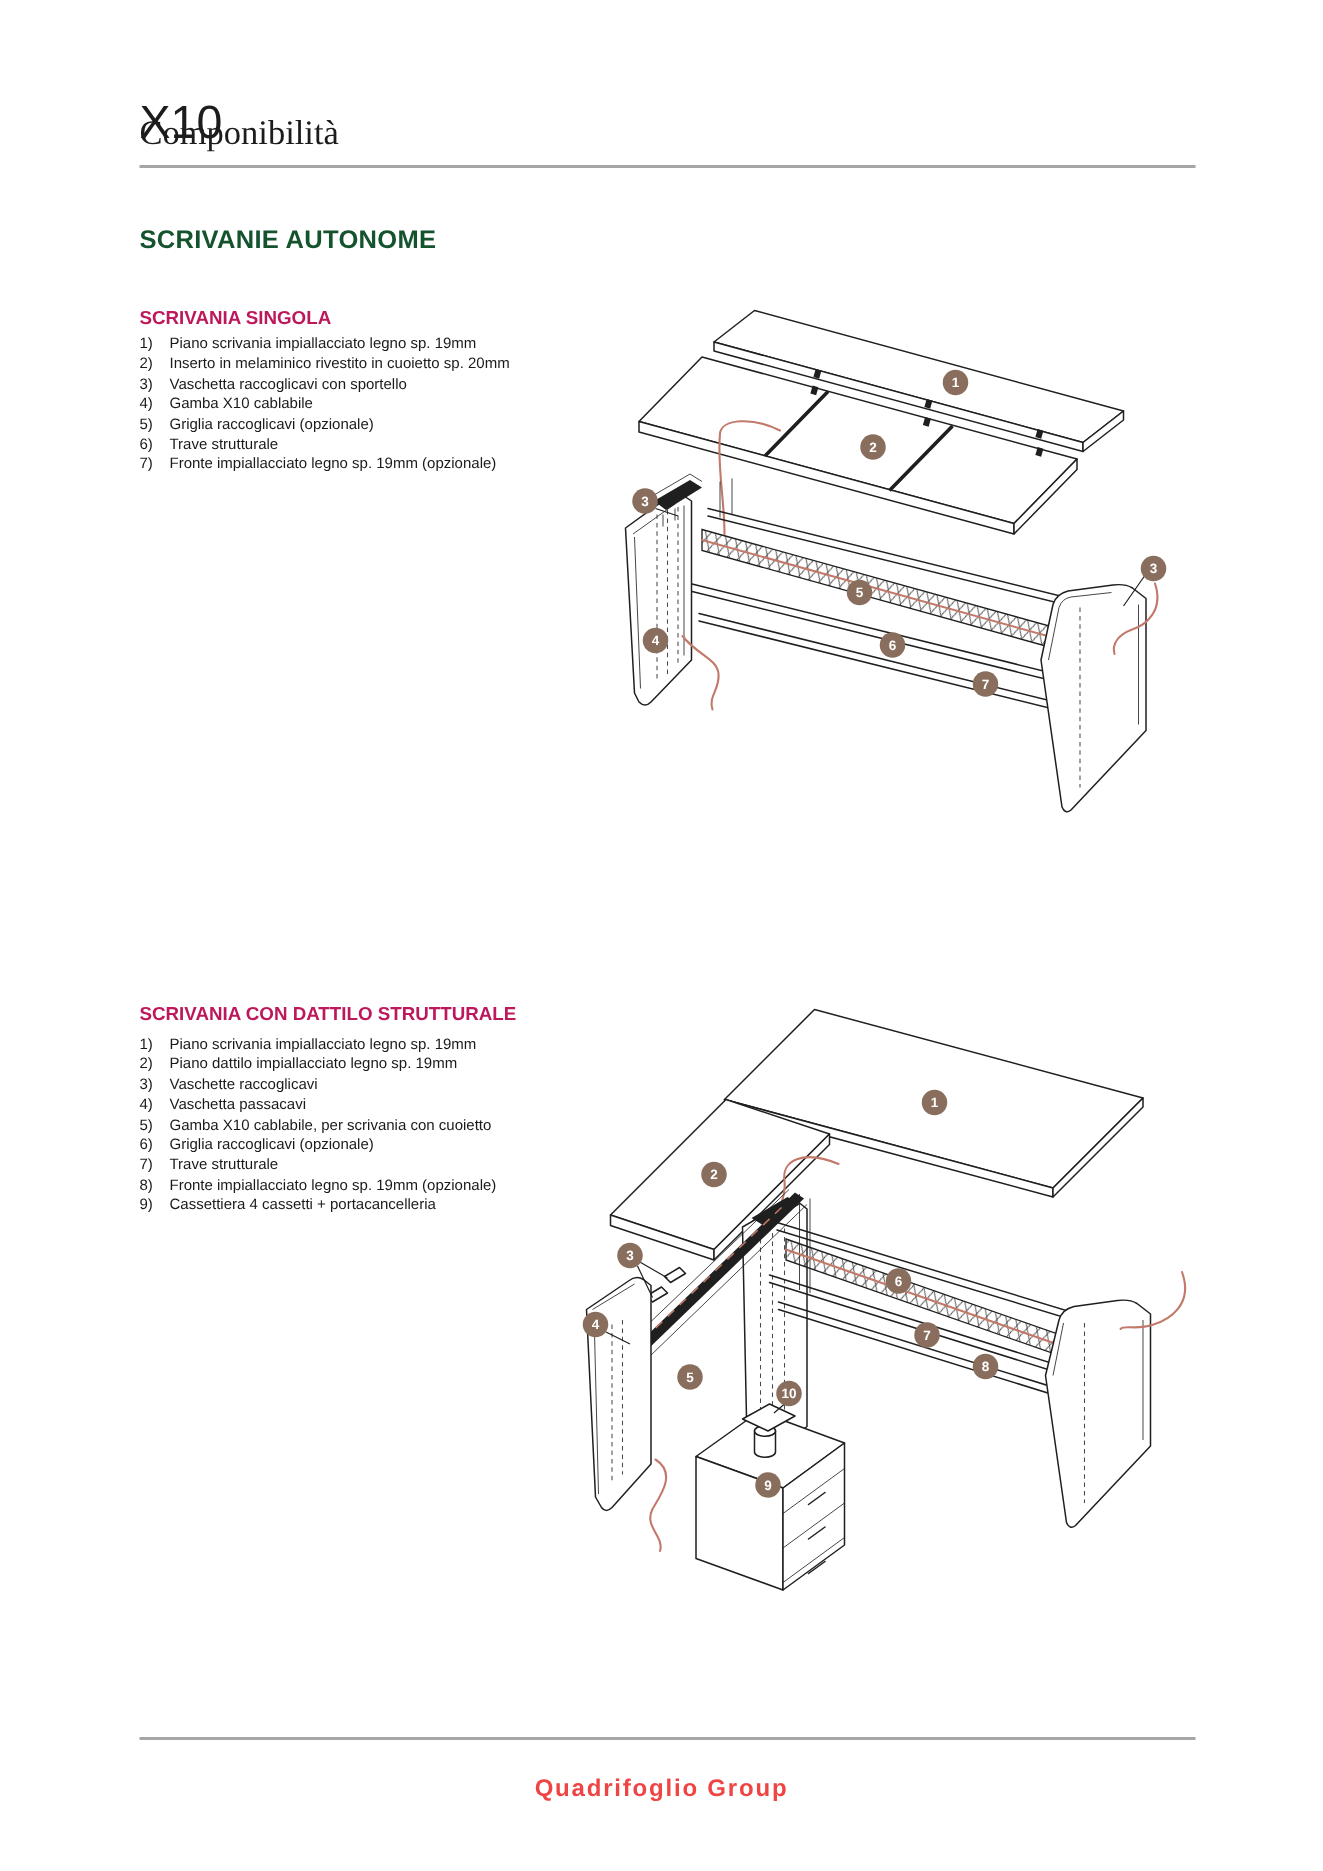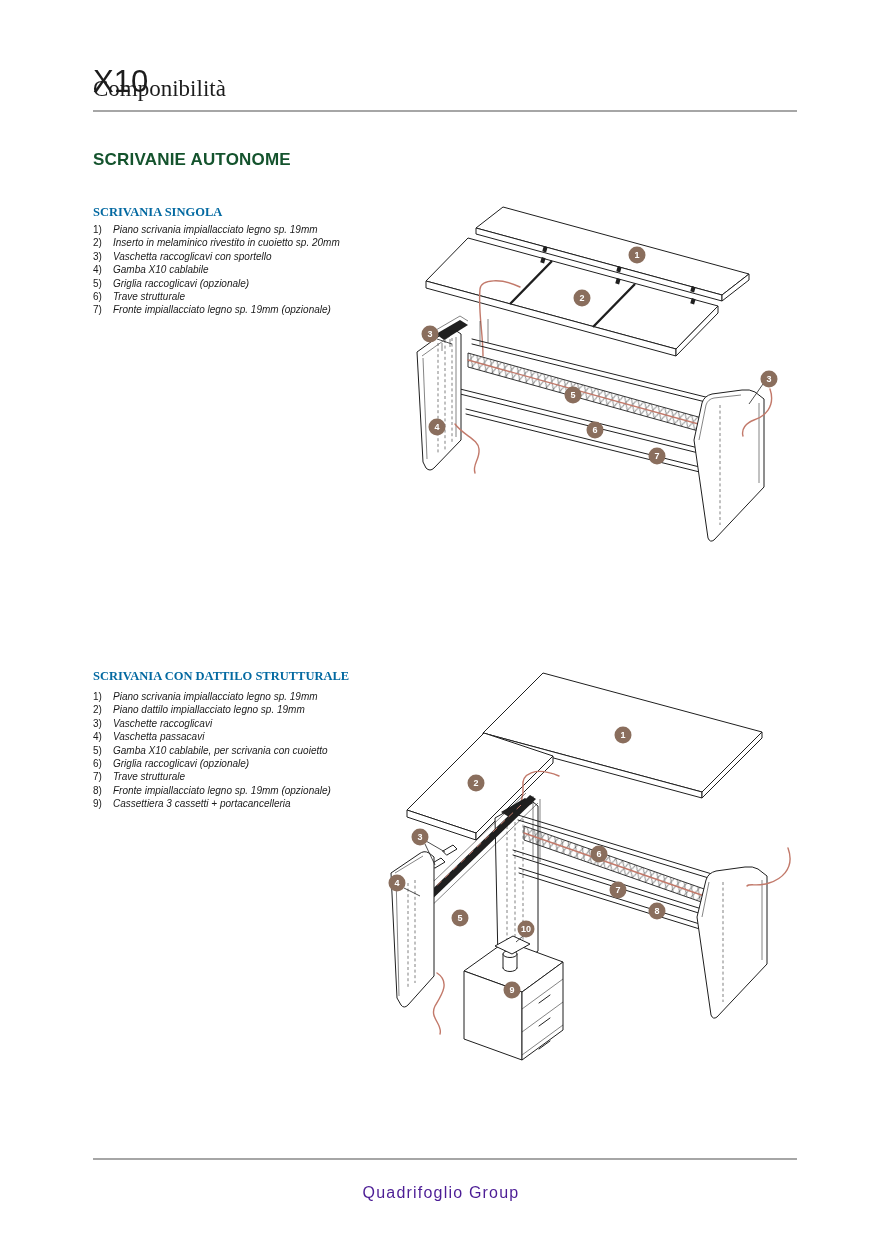--- a/index.html
+++ b/index.html
@@ -9,29 +9,29 @@
   .page{position:relative;width:882px;height:1247px;background:#fff;overflow:hidden;
         font-family:"Liberation Sans",sans-serif;color:#1a1a1a;}
   .abs{position:absolute;}
   .header-left{left:93px;top:76px;font-family:"Liberation Serif",serif;font-size:23px;color:#1c1c1c;}
   .header-right{left:93px;top:64px;width:696px;text-align:left;
                 font-family:Liberation Sans, sans-serif;font-size:31px;color:#1c1c1c;}
   .rule{left:93px;width:704px;height:2px;background:var(--rule);}
   .rule-top{top:110px;}
   .rule-bottom{top:1158px;height:1.5px;}
   .main-title{left:93px;top:150px;font-size:17px;font-weight:700;letter-spacing:.2px;color:#14532d;}
-  .sub-title{left:93px;font-size:12.5px;font-weight:700;color:#0369a1;font-family:Liberation Serif, serif;}
+  .sub-title{left:93px;font-size:12.5px;font-weight:700;color:#be185d;}
   .sub1{top:205px;} .sub2{top:669px;}
   .part-list{left:93px;width:330px;}
   .list1{top:223px;} .list2{top:690px;}
   .part-row{display:flex;font-size:10px;line-height:13.4px;color:#1a1a1a;}
   .part-num{width:20px;flex:0 0 20px;}
-  .part-text{flex:1;font-style:italic;}
+  .part-text{flex:1;}
   .footer-logo{left:0;top:1184px;width:882px;text-align:center;
-               font-size:16px;font-weight:400;letter-spacing:1.2px;color:#4c1d95;}
+               font-size:16px;font-weight:700;letter-spacing:1.2px;color:#ef4444;}
   svg{position:absolute;overflow:visible;}
   .diag1{left:402px;top:193px;}
   .diag2{left:383px;top:668px;}
   .ln{fill:none;stroke:var(--line);stroke-width:1;stroke-linejoin:round;stroke-linecap:round;}
   .lnf{fill:#fff;stroke:var(--line);stroke-width:1;stroke-linejoin:round;}
   .thin{fill:none;stroke:var(--line);stroke-width:.55;}
   .thick{fill:none;stroke:var(--line);stroke-width:2.4;}
   .dark{fill:var(--line);stroke:none;}
   .dash{fill:none;stroke:#4a4a4a;stroke-width:.7;stroke-dasharray:3 2.6;}
   .cable{fill:none;stroke:var(--cable);stroke-width:1.4;stroke-linecap:round;}
@@ -208,21 +208,21 @@
       <div class="part-row">
         <span class="part-num">7)</span>
         <span class="part-text">Trave strutturale</span>
       </div>
       <div class="part-row">
         <span class="part-num">8)</span>
         <span class="part-text">Fronte impiallacciato legno sp. 19mm (opzionale)</span>
       </div>
       <div class="part-row">
         <span class="part-num">9)</span>
-        <span class="part-text">Cassettiera 3 cassetti + portacancelleria</span>
+        <span class="part-text">Cassettiera 4 cassetti + portacancelleria</span>
       </div>
     </div>
 
   <svg class="diag2" width="420" height="400" viewBox="0 0 420 400">
 
     <g>
       <polygon class="lnf" points="160,5 379,64 319,124 100,65"></polygon>
       <polygon class="lnf" points="100,65 319,124 319,130 100,71"></polygon>
       <polygon class="lnf" points="319,124 379,64 379,70 319,130"></polygon>
     </g>

